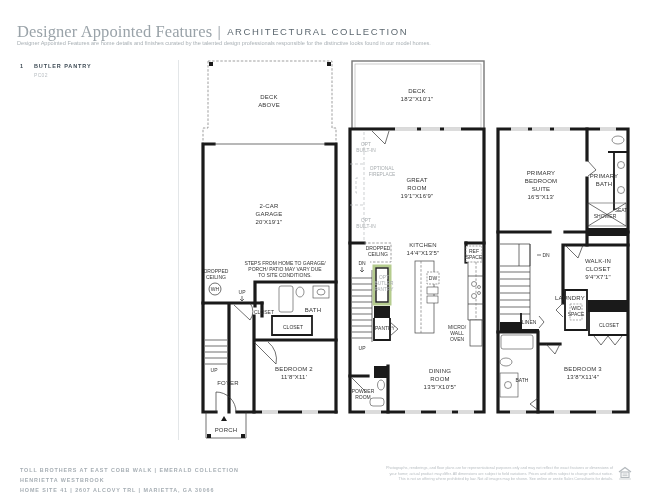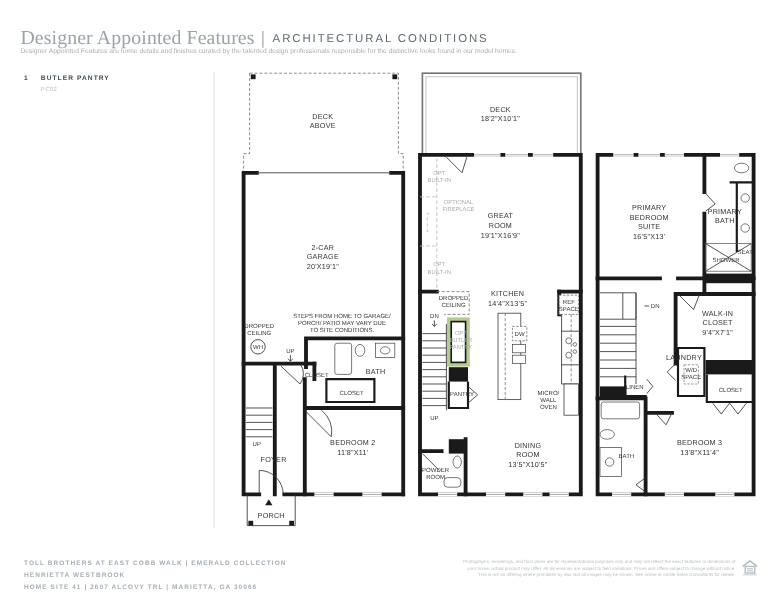--- a/index.html
+++ b/index.html
@@ -15,21 +15,21 @@
   .plan { position: absolute; left: 0; top: 0; }
   .foot { position: absolute; left: 20px; font-size: 5.4px; font-weight: bold; letter-spacing: 0.9px; color: #a6aeb4; white-space: nowrap; }
   .disc { position: absolute; left: 328px; width: 285px; text-align: right; font-size: 3.8px; color: #b8bec2; line-height: 5.6px; }
   .eho { position: absolute; left: 618px; top: 466px; }
   svg text { font-family: "Liberation Sans", sans-serif; }
 </style>
 </head>
 <body>
 
 <div class="hdr-title">
-  <span>Designer Appointed Features</span><span class="hdr-sep">|</span><span class="hdr-sub">ARCHITECTURAL CONDITIONS</span>
+  <span>Designer Appointed Features</span><span class="hdr-sep">|</span><span class="hdr-sub">ARCHITECTURAL COLLECTION</span>
 </div>
 <div class="hdr-desc">Designer Appointed Features are home details and finishes curated by the talented design professionals responsible for the distinctive looks found in our model homes.</div>
 
 <div class="sel-num">1</div>
 <div class="sel-name">BUTLER PANTRY</div>
 <div class="sel-code">PC02</div>
 
 <div class="divider"></div>
 
 <svg class="plan" width="650" height="502" viewBox="0 0 650 502">

